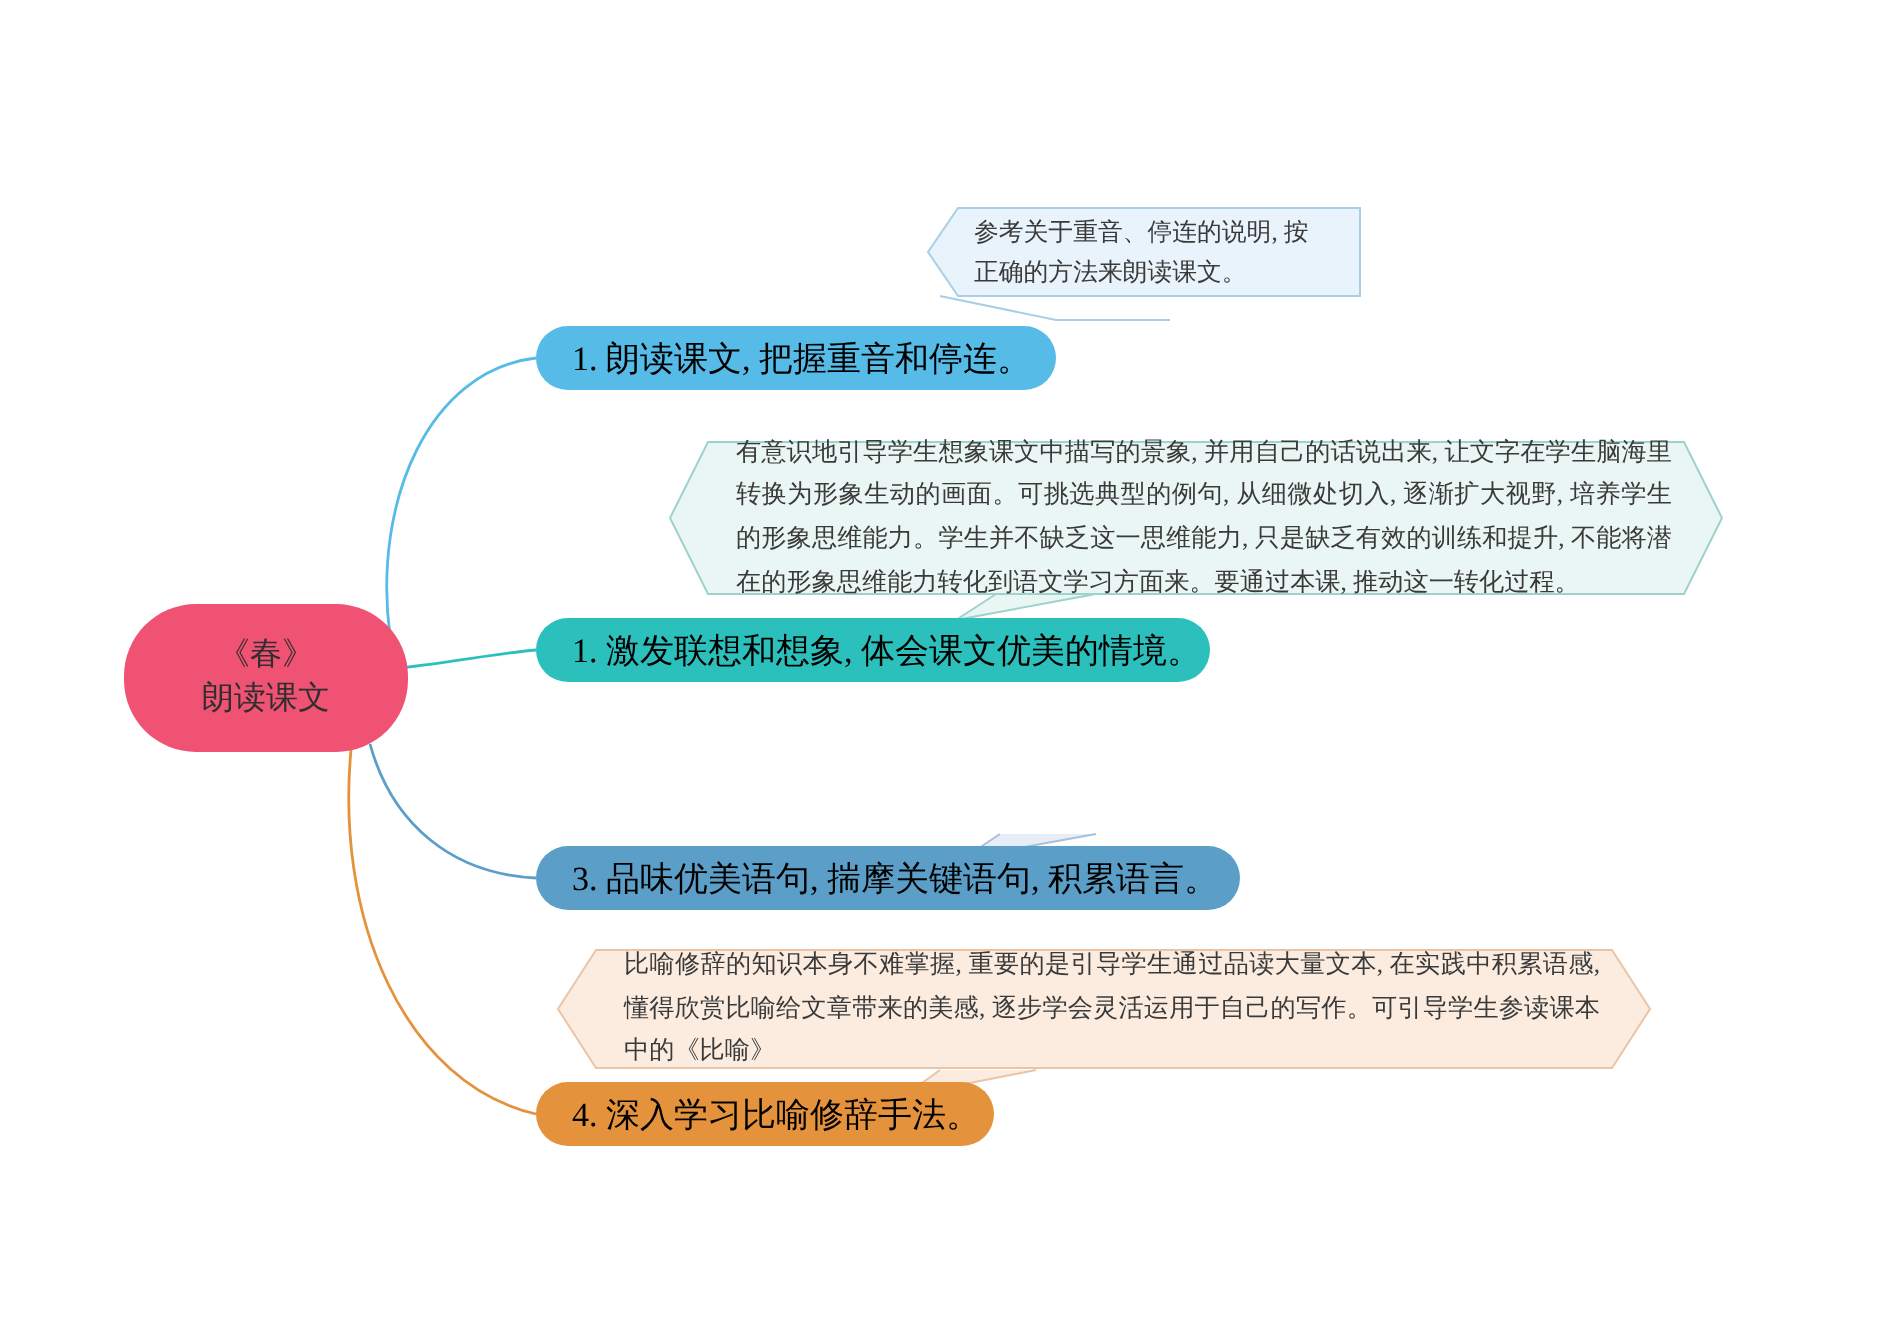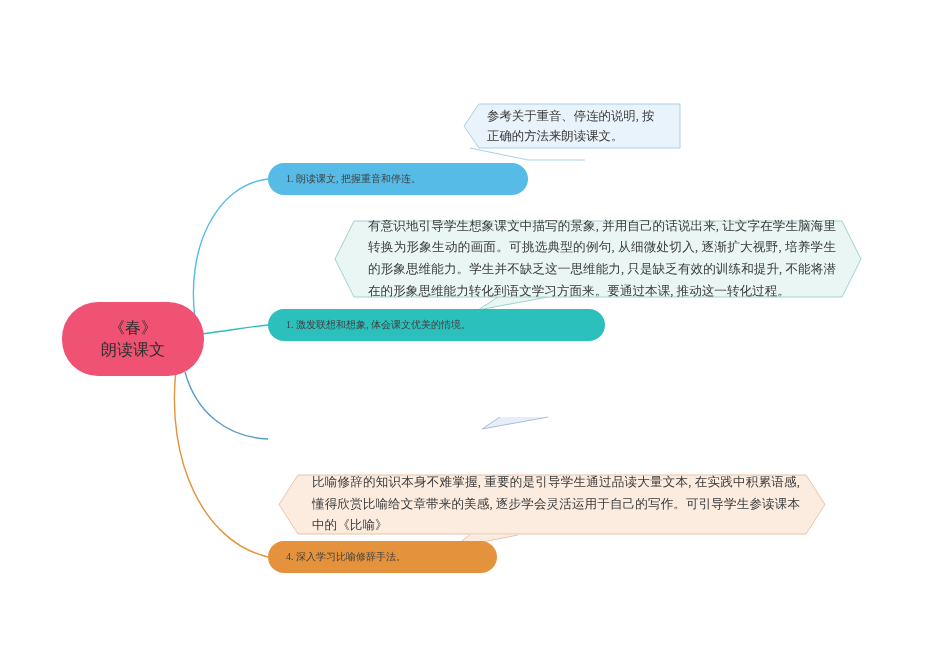--- a/index.html
+++ b/index.html
@@ -50,22 +50,22 @@
   .center-node span { display: block; white-space: nowrap; }
 
   
   .branch {
     position: absolute;
     border-radius: 20px;
     display: flex;
     align-items: center;
     padding: 0 18px;
     box-sizing: border-box;
-    font-size: 10px;
-    color: #404040;
+    font-size: 17px;
+    color: #000000;
     white-space: nowrap;
     z-index: 5;
     height: 32px;
   }
   .b1 { left: 268px; top: 163px; width: 260px; background: #56bbe6; }
   .b2 { left: 268px; top: 309px; width: 337px; background: #2cc0bc; }
   .b3 { left: 268px; top: 423px; width: 352px; background: #5b9fc8; }
   .b4 { left: 268px; top: 541px; width: 229px; background: #e5923c; }
 
   
@@ -150,17 +150,20 @@
   <svg class="links">
     <path d="M 470 535 L 452 548 L 518 535" fill="#fcece0" stroke="#e9c4a6" stroke-width="1"></path>
   </svg>
 
   <div class="branch b1">
     <span>1. 朗读课文, 把握重音和停连。</span>
   </div>
   <div class="branch b2">
     <span>1. 激发联想和想象, 体会课文优美的情境。</span>
   </div>
+  <div class="branch b3">
+    <span>3. 品味优美语句, 揣摩关键语句, 积累语言。</span>
+  </div>
   <div class="branch b4">
     <span>4. 深入学习比喻修辞手法。</span>
   </div>
 
 </div>
 
 </body></html>

